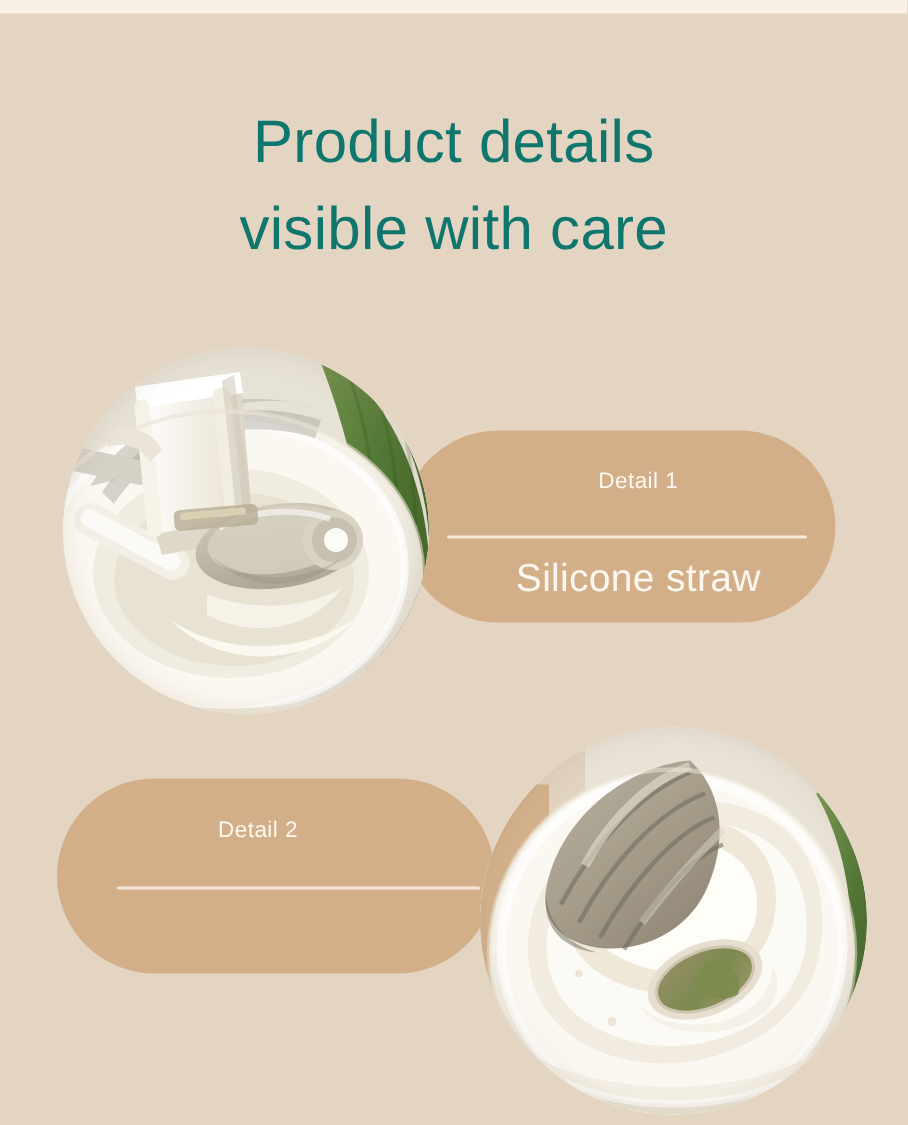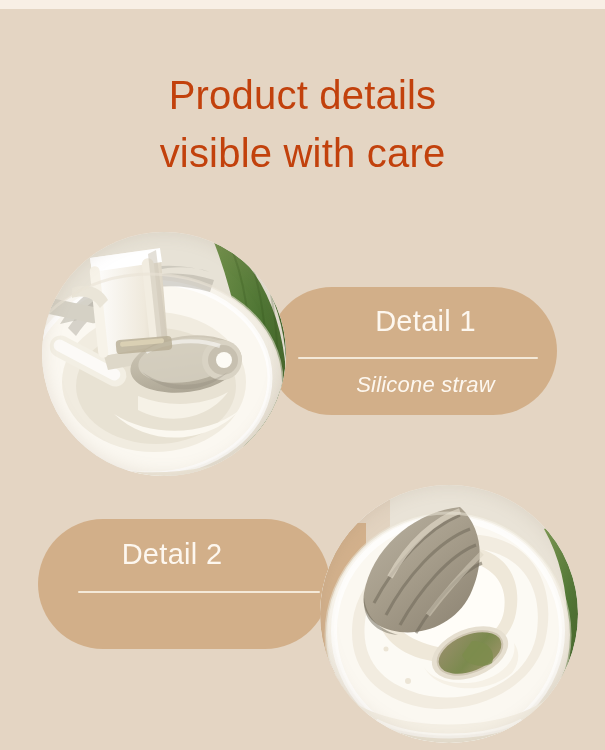--- a/index.html
+++ b/index.html
@@ -25,62 +25,61 @@
     width:605px; height:9px;
     background:#f8efe5;
   }
 
   
   .heading{
     position:absolute;
     left:0; top:66px;
     width:605px;
     text-align:center;
-    color:#c2410c;
+    color:#0f766e;
     font-size:40px;
     line-height:58px;
     font-weight:400;
     letter-spacing:0.2px;
   }
   .heading .line{ display:block; }
 
   
   .detail-card{
     position:absolute;
     background:#d2af89;
     border-radius:999px;
     overflow:hidden;
   }
   .card-title{
     position:absolute;
     left:0; width:100%;
     text-align:center;
     color:#fdf7ef;
-    font-size:29px;
+    font-size:15px;
     line-height:30px;
     font-weight:400;
     letter-spacing:0.3px;
   }
   .card-divider{
     position:absolute;
     height:2px;
     background:#f6ecdc;
     border-radius:2px;
     opacity:.95;
   }
   .card-sub{
     position:absolute;
     left:0; width:100%;
     text-align:center;
     color:#fdf7ef;
-    font-size:22px;
+    font-size:26px;
     line-height:30px;
     font-weight:400;
     letter-spacing:0.2px;
-    font-style:italic;
   }
 
   
   #card1{
     left:268px; top:287px;
     width:289px; height:128px;
   }
   #card1 .card-title{ top:19px; padding-left:26px; }
   #card1 .card-divider{ left:30px; width:240px; top:70px; }
   #card1 .card-sub{ top:83px; padding-left:26px; }

